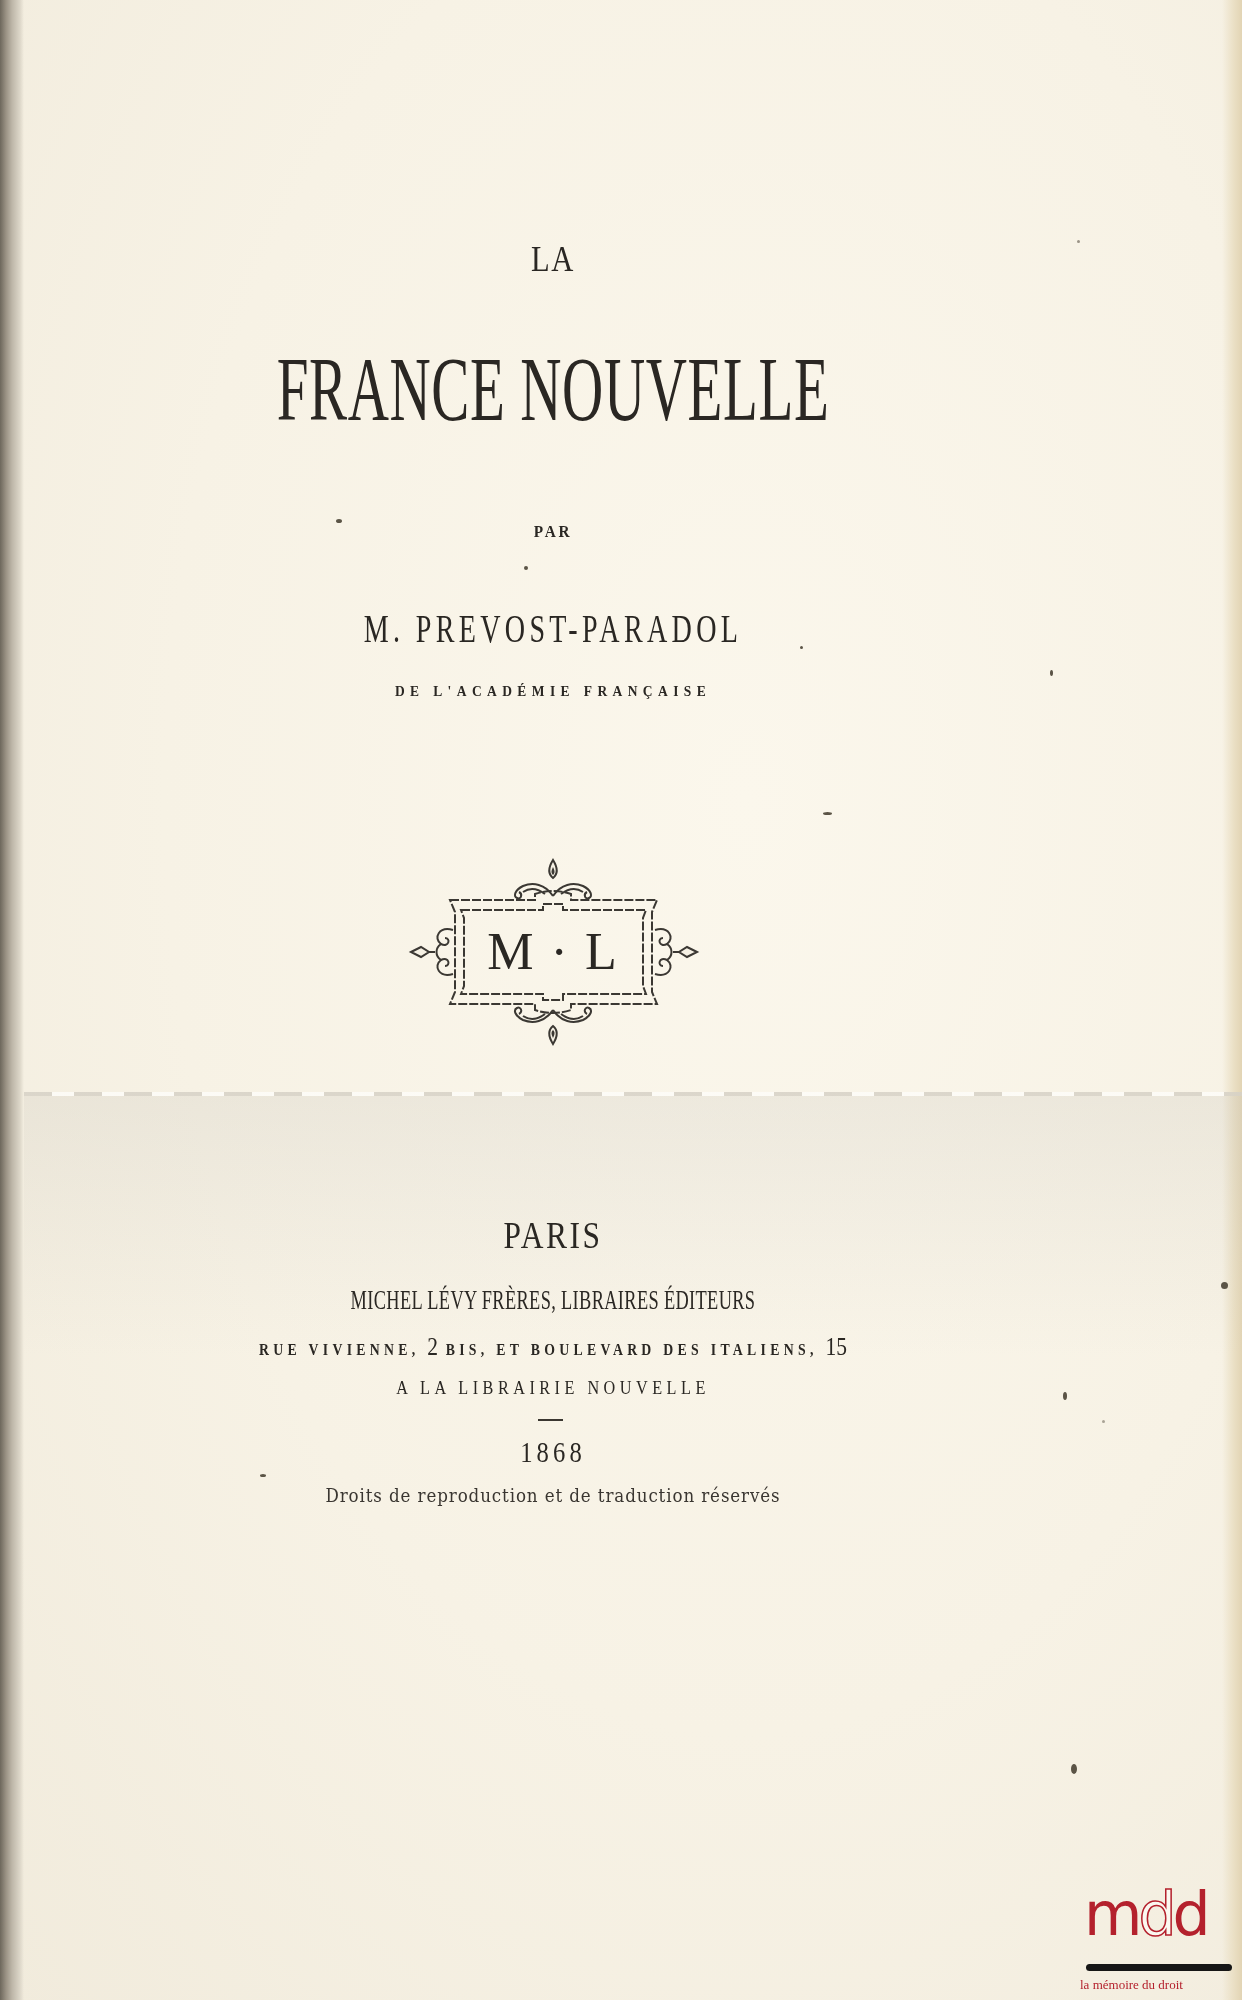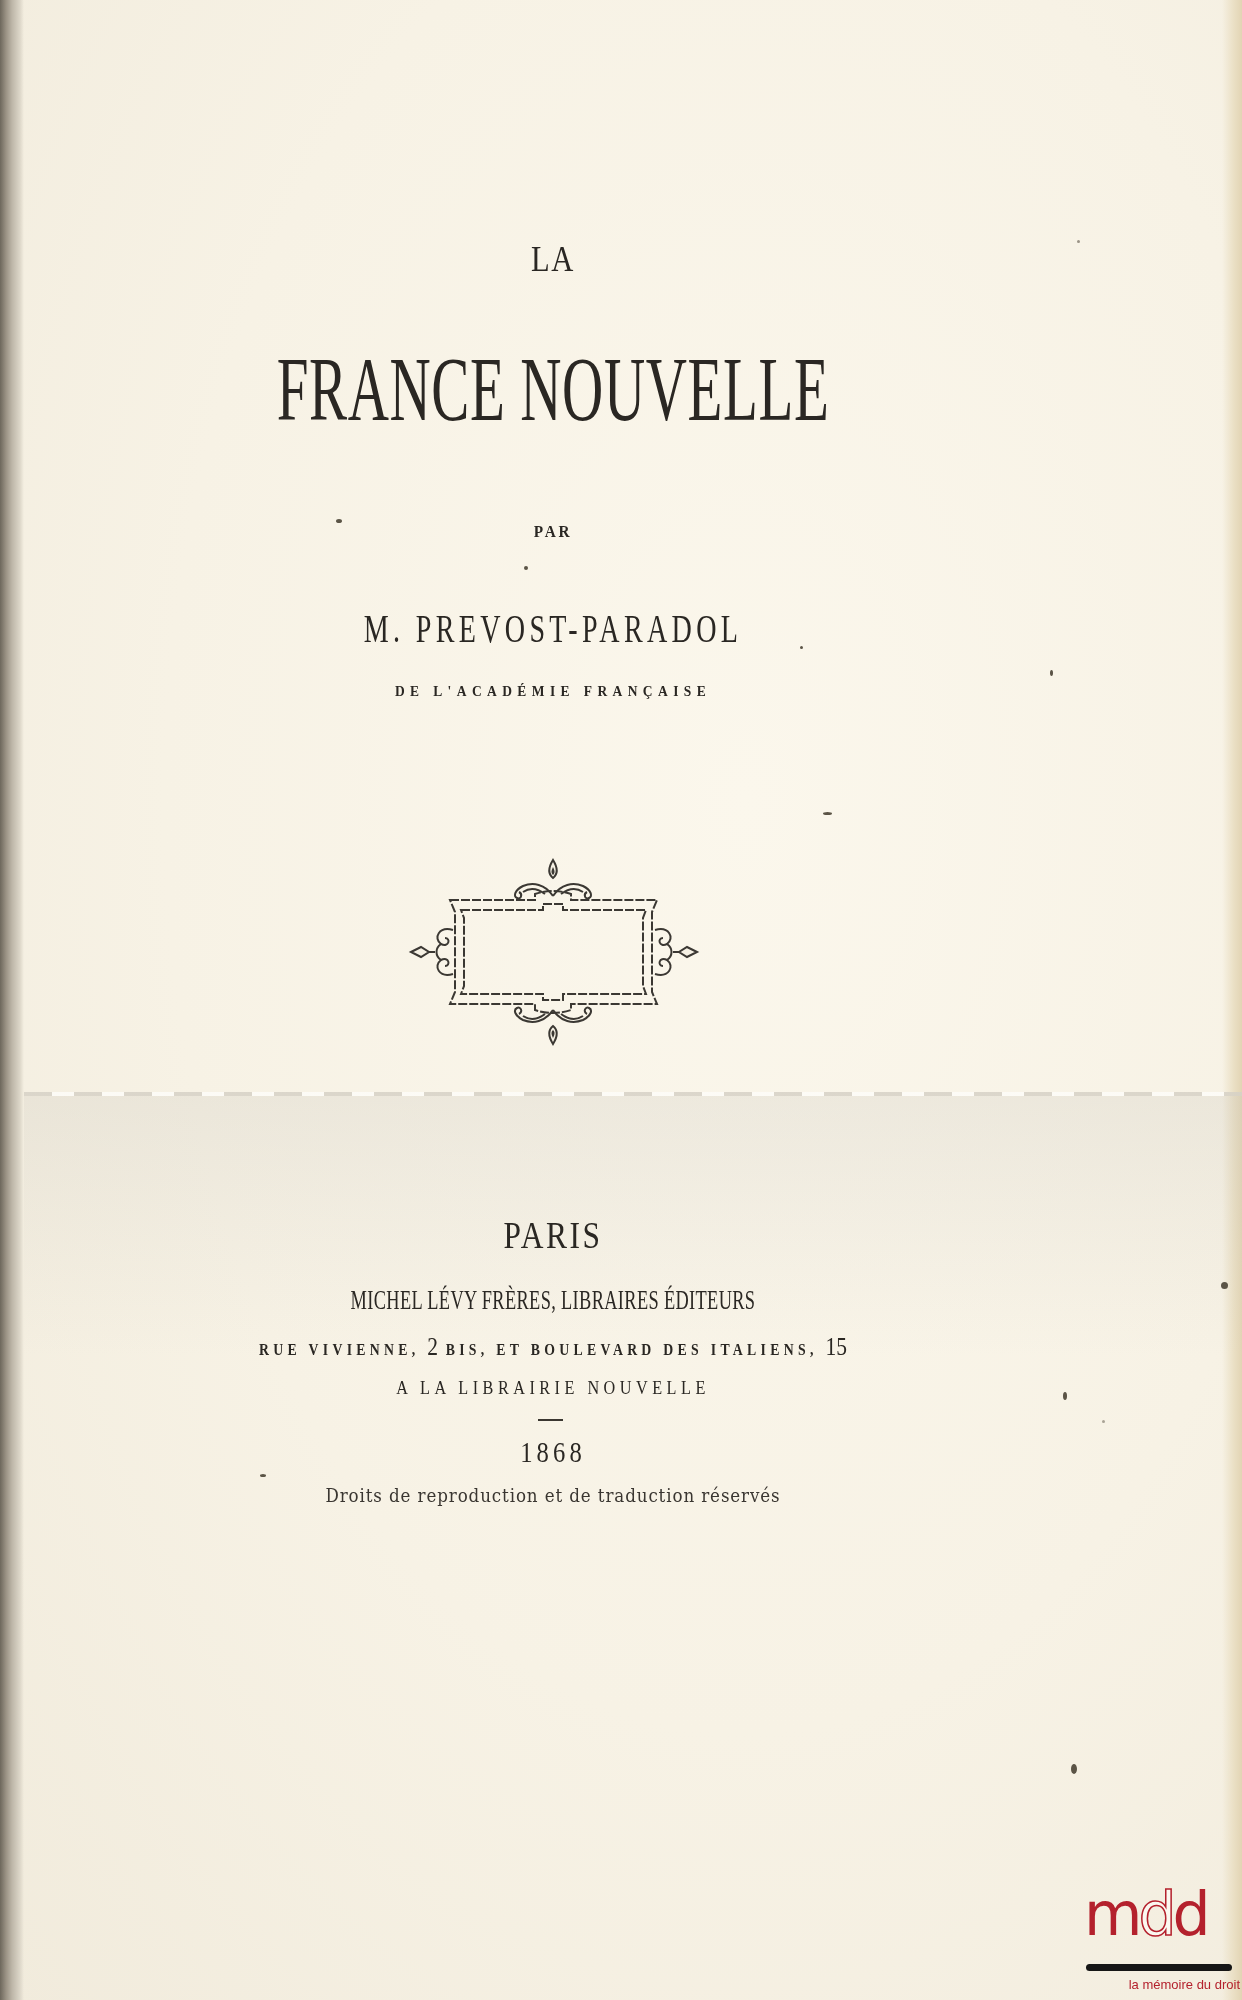--- a/index.html
+++ b/index.html
@@ -29,21 +29,21 @@
   .librairie{top:1378px;font-size:18px;letter-spacing:5px;transform:scaleX(.9);transform-origin:553px 0;}
   .dash{position:absolute;left:538px;top:1419px;width:25px;height:2px;background:#3a3630;}
   .year{top:1435px;font-size:30px;letter-spacing:5px;transform:scaleX(.82);transform-origin:553px 0;}
   .rights{top:1484px;font-size:19px;letter-spacing:1px;font-family:"DejaVu Serif",serif;transform:scaleX(.88);transform-origin:553px 0;color:#3a3631;}
   .ornament{position:absolute;left:405px;top:852px;width:300px;height:200px;}
   .speck{position:absolute;border-radius:50%;background:#5b5446;}
   .logo{position:absolute;left:1080px;top:1898px;width:160px;height:100px;}
   .logo .mdd{position:absolute;left:4px;top:-14px;font-family:"DejaVu Sans","Liberation Sans",sans-serif;font-size:60px;font-weight:normal;color:#b4212d;letter-spacing:-4px;line-height:1;}
   .logo .mdd .hollow{color:#fbf8f0;-webkit-text-stroke:1.5px #b4212d;}
   .logo .bar{position:absolute;left:6px;top:66px;width:146px;height:7px;border-radius:4px;background:#161616;}
-  .logo .tag{position:absolute;left:0;top:79px;width:160px;text-align:right;font-family:Liberation Sans, sans-serif;font-size:13px;color:#b4212d;white-space:nowrap;}
+  .logo .tag{position:absolute;left:0;top:79px;width:160px;text-align:left;font-family:Liberation Serif, serif;font-size:13px;color:#b4212d;white-space:nowrap;}
 </style>
 </head>
 <body>
 
 <div class="page">
   <div class="gutter"></div>
   <div class="right-edge"></div>
   <div class="fold"></div>
   <div class="fold-shade"></div>
 
@@ -81,20 +81,21 @@
       <path d="M274 100 L268 100"></path>
 
       <path d="M148 158 C140 170 128 172 118 168 C110 164 108 158 112 156 C116 154 118 160 114 162"></path>
       <path d="M148 158 C156 170 168 172 178 168 C186 164 188 158 184 156 C180 154 178 160 182 162"></path>
       <path d="M140 162 C132 168 124 168 118 164"></path>
       <path d="M156 162 C164 168 172 168 178 164"></path>
 
       <path d="M148 192 C143 184 143 178 148 174 C153 178 153 184 148 192 Z" fill="#f6f1e4"></path>
       <path d="M148 186 C146 182 146 180 148 178 C150 180 150 182 148 186 Z" fill="#3b3833" stroke="none"></path>
     </svg>
+    <div style="position:absolute;left:0;top:70px;width:296px;text-align:center;font-family:'Liberation Serif',serif;font-size:52px;line-height:60px;color:#2a2723;letter-spacing:2px;">M · L</div>
   </div>
 
   <div class="line paris">PARIS</div>
   <div class="line publisher">MICHEL LÉVY FRÈRES, LIBRAIRES ÉDITEURS</div>
   <div class="line address">
     <span>RUE VIVIENNE,</span>
     <span class="num">2</span>
     <span>BIS, ET BOULEVARD DES ITALIENS,</span>
     <span class="num">15</span>
   </div>

